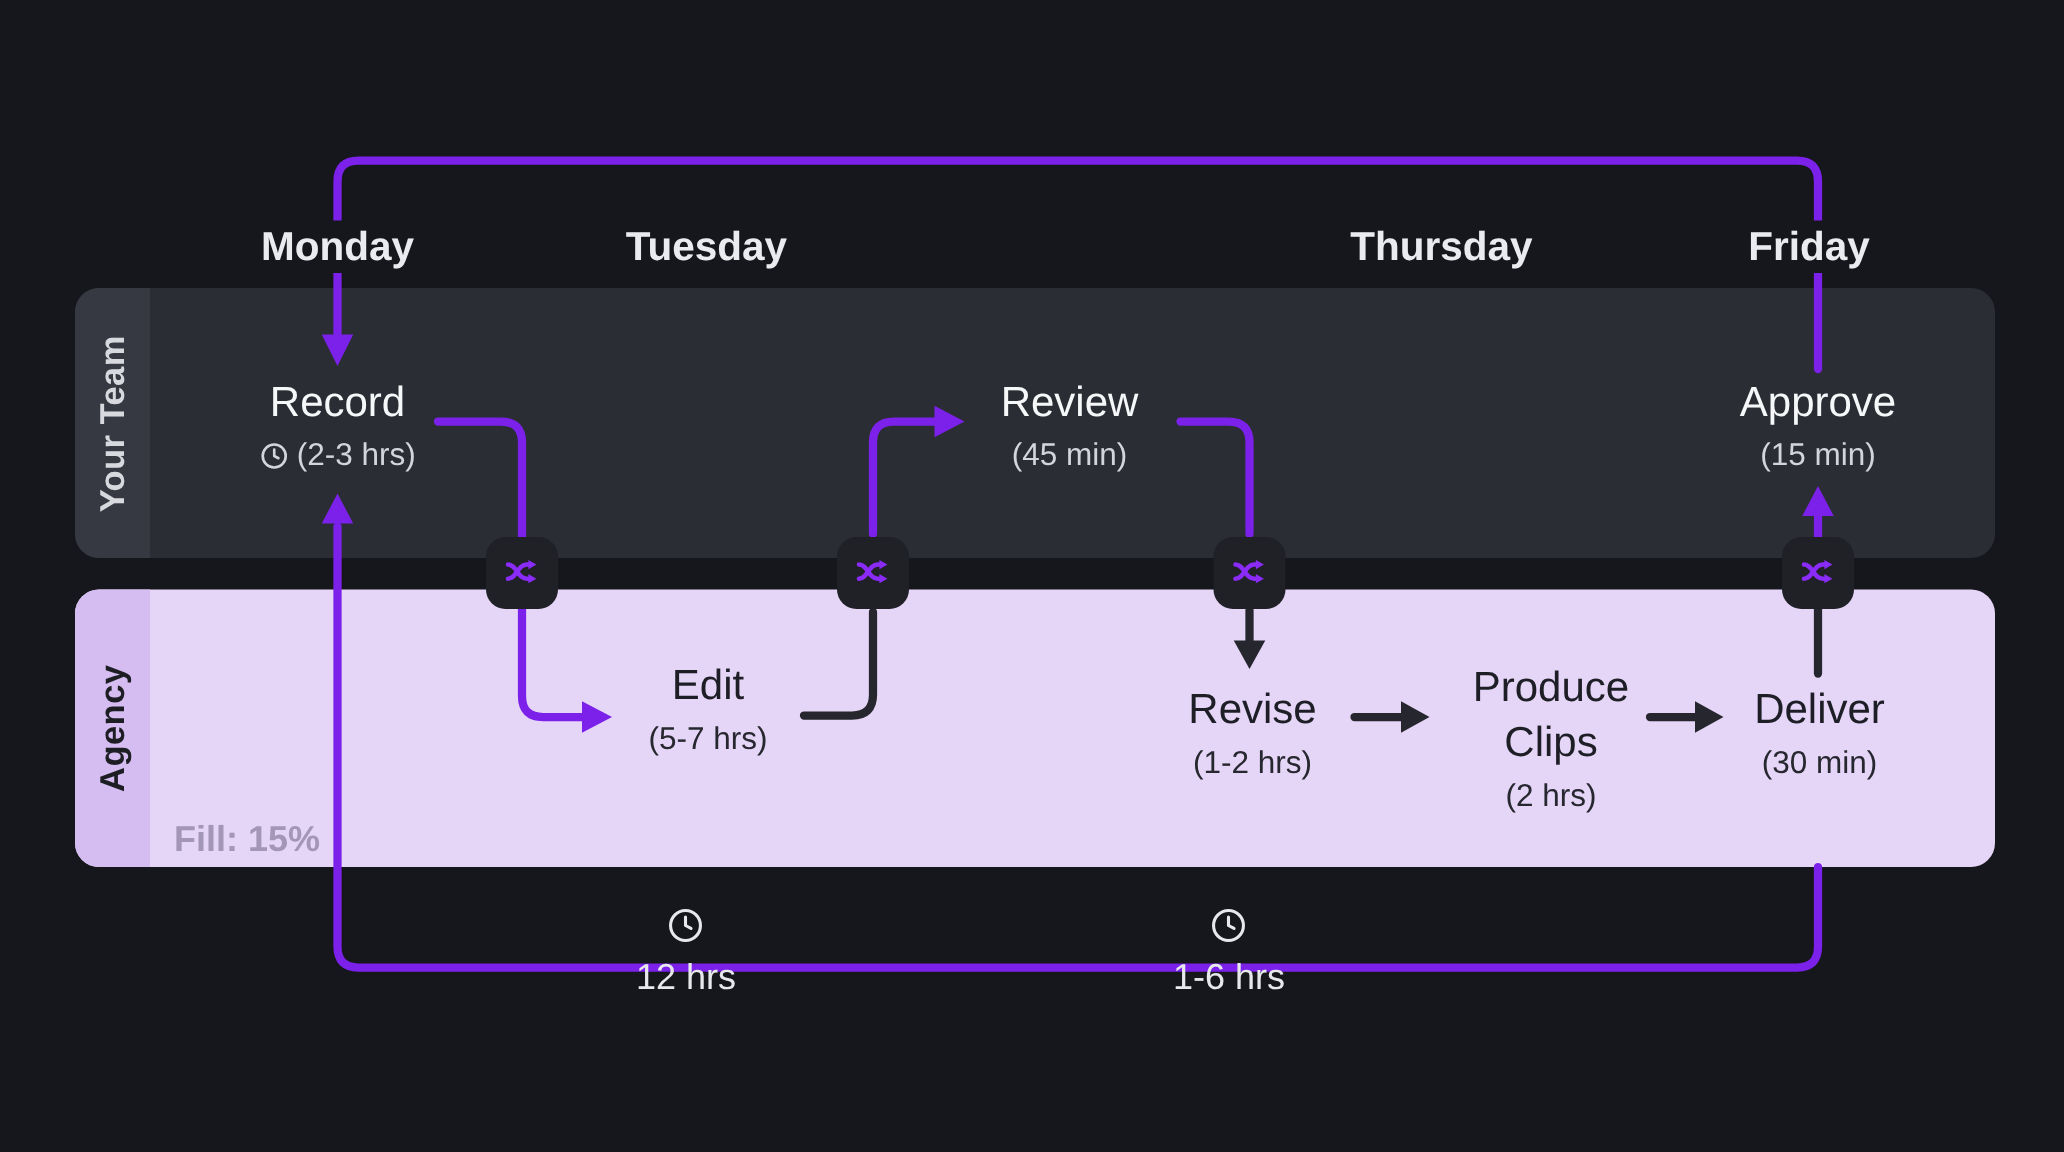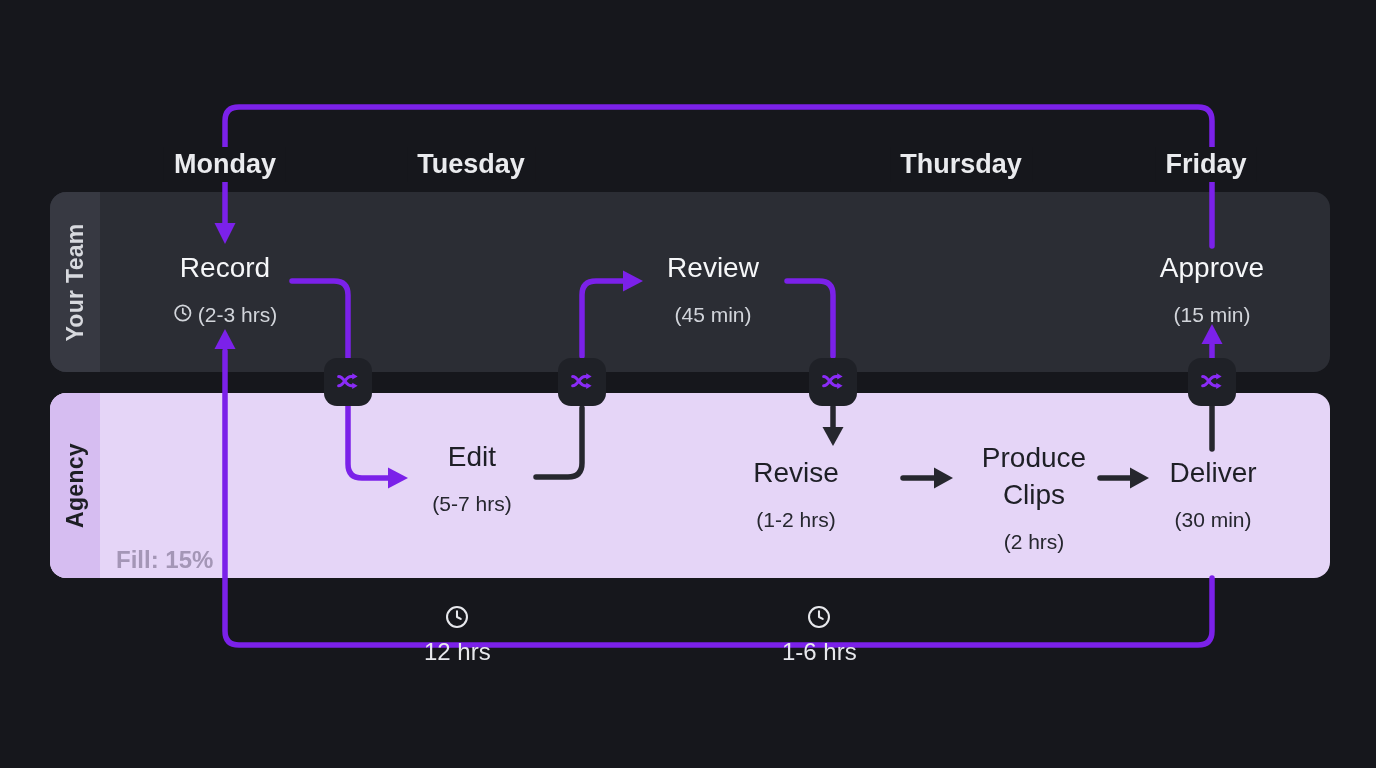--- a/index.html
+++ b/index.html
@@ -37,22 +37,22 @@
     position:absolute;top:147px;transform:translateX(-50%);
     font-size:27px;font-weight:700;color:#eaebee;
     background:#16171c;padding:2px 10px;z-index:3;white-space:nowrap;
   }
   .node{
     position:absolute;transform:translateX(-50%);
     text-align:center;z-index:3;
   }
   .node .title{font-size:28px;font-weight:400;line-height:1.32;}
   .node .sub{
-    font-size:21px;font-weight:400;margin-top:16px;
-    display:flex;align-items:flex-start;justify-content:center;gap:5px;
+    font-size:21px;font-weight:400;margin-top:5px;
+    display:flex;align-items:center;justify-content:center;gap:5px;
   }
   .node-team .title{color:#f6f7f9;}
   .node-team .sub{color:#d2d5db;}
   .node-agency .title{color:#1e1f26;}
   .node-agency .sub{color:#26272f;}
   .node-produce .title{width:160px;margin:0 auto;}
   .handoff{
     position:absolute;top:604px;z-index:3;
     display:flex;align-items:center;gap:8px;
     font-size:24px;color:#e7e8ec;flex-direction:column;
@@ -185,21 +185,21 @@
       </div>
   </div>
 
   <div class="node node-agency" style="left:472px;top:439px">
     <div class="title">Edit</div>
     <div class="sub">
         <span>(5-7 hrs)</span>
       </div>
   </div>
 
-  <div class="node node-agency" style="left:796px;top:455px">
+  <div class="node node-agency" style="left:835px;top:455px">
     <div class="title">Revise</div>
     <div class="sub">
         <span>(1-2 hrs)</span>
       </div>
   </div>
 
   <div class="node node-agency node-produce" style="left:1034px;top:440px">
     <div class="title">Produce Clips</div>
     <div class="sub">
         <span>(2 hrs)</span>

